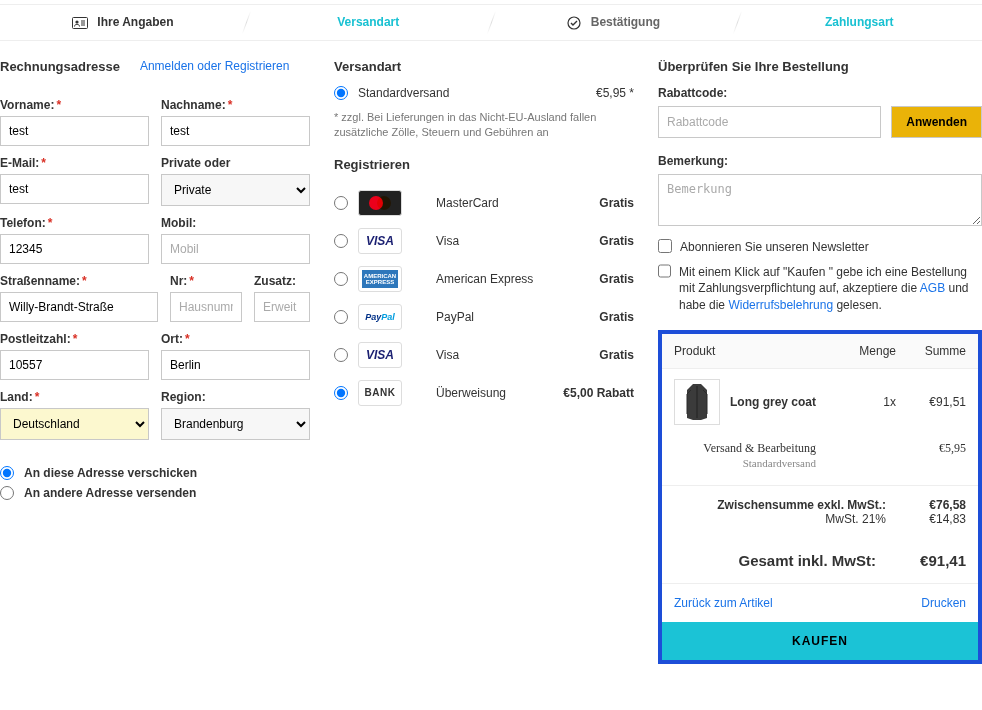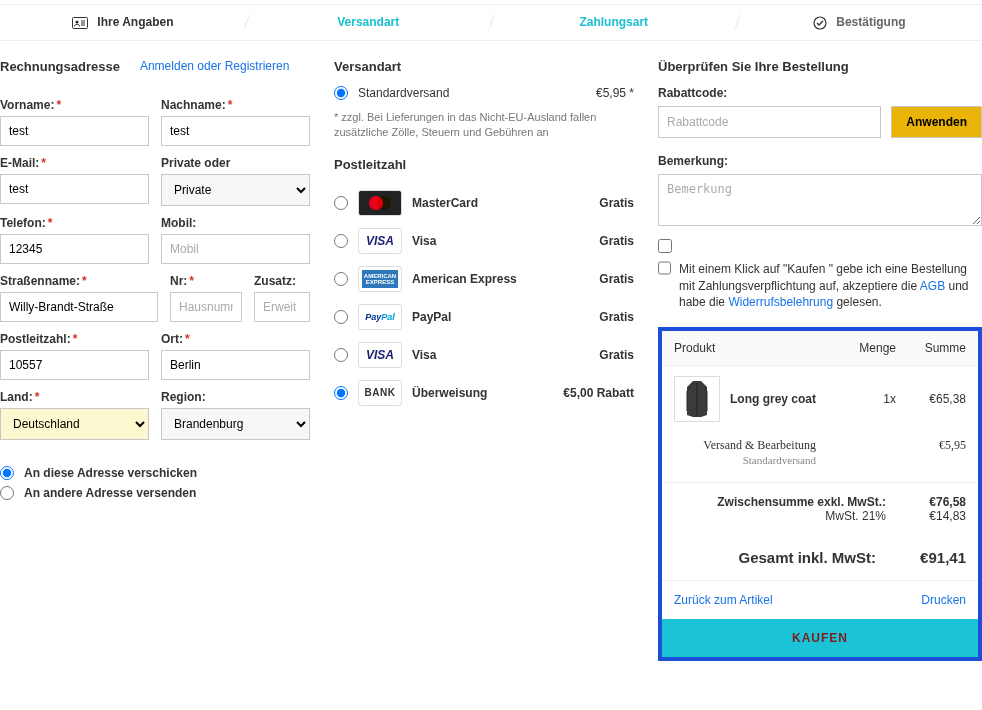--- a/index.html
+++ b/index.html
@@ -24,21 +24,21 @@
   .req { color:#d93025; margin-left:2px; }
   input[type=text], select, textarea { border:1px solid #c8c8c8; padding:7px 8px; font-size:12px; background:#fff; width:100%; }
   input::placeholder, textarea::placeholder { color:#aaa; }
   select { background:#f7f7f7; }
   select.highlight { background:#fcf8cf; }
   .ship-option { display:flex; align-items:center; gap:10px; margin:4px 0 10px; }
   .ship-price { margin-left:auto; font-size:12px; }
   .note { color:#777; font-size:11px; line-height:1.4; margin-bottom:16px; }
   .pay-row { display:flex; align-items:center; gap:10px; padding:6px 0; }
   .pay-logo { width:44px; height:26px; border:1px solid #ddd; border-radius:3px; display:flex; align-items:center; justify-content:center; font-size:9px; font-weight:bold; background:#fff; }
-  .pay-label { flex:1; font-weight:bold; }
+  .pay-label { flex:1; font-weight:normal;margin-left:24px; }
   .pay-price { font-weight:bold; }
   .review label { font-weight:bold; display:block; margin-bottom:6px; }
   .review-row { display:flex; gap:10px; margin-bottom:16px; }
   .btn { border:1px solid #c8c8c8; background:#eab308; padding:8px 14px; font-weight:bold; cursor:pointer; font-size:12px; }
   textarea { height:52px; resize:both; }
   .chk-row { display:flex; gap:8px; align-items:flex-start; margin-bottom:8px; line-height:1.4; }
   .order-box { border:4px solid #1d4ed8; margin-top:16px; }
   .order-head { display:flex; padding:10px 12px; background:#fafafa; border-bottom:1px solid #eee; font-size:12px; }
   .oh-prod { flex:1; font-weight:normal; }
   .oh-qty { width:60px; text-align:right; }
@@ -53,21 +53,21 @@
   .order-sub .subline .lab { flex:1; text-align:right; padding-right:80px;}
   .order-sub .subline .lab .small { color:#888; font-size:11px; font-weight:normal; }
   .totals { border-top:1px solid #eee; padding:12px; }
   .tline { display:flex; }
   .tline .tlab { flex:1; text-align:right; }
   .tline .tval { width:80px; text-align:right; }
   .grand { padding:14px 12px; font-weight:bold; font-size:15px; display:flex; }
   .grand .g1 { flex:1; text-align:right; }
   .grand .g2 { width:90px; text-align:right; }
   .order-links { display:flex; justify-content:space-between; padding:12px; border-top:1px solid #eee; }
-  .buy { margin:0; background:#1bc3d6; color:#7f1d1d; text-align:center; padding:12px; font-weight:bold; letter-spacing:1px; cursor:pointer; }
+  .buy { margin:0; background:#1bc3d6; color:#000000; text-align:center; padding:12px; font-weight:bold; letter-spacing:1px; cursor:pointer; }
   .radio-row { display:flex; align-items:center; gap:10px; margin:6px 0; }
   .addr-label { font-weight:bold; }
   .mc1{width:14px;height:14px;border-radius:50%;background:#eb001b;}
   .mc2{width:14px;height:14px;border-radius:50%;background:#f79e1b;margin-left:-6px; mix-blend-mode:multiply;}
   .visa { color:#1a1f71; font-style:italic; font-size:12px; }
   .amex-logo { background:#2e77bb; color:#fff; font-size:6px; line-height:1; padding:3px 2px; text-align:center; }
   .paypal-logo span:first-child{color:#003087;} .paypal-logo span:last-child{color:#009cde;}
   .bank-logo { font-size:10px; font-weight:bold; letter-spacing:0.5px; }
   input[type=radio],input[type=checkbox]{ width:14px; height:14px; }
   .coat-svg { width:34px; height:40px; }
@@ -81,28 +81,28 @@
         <rect x="0.5" y="1.5" width="15" height="11" rx="1" fill="none" stroke="#333"></rect>
         <circle cx="5" cy="6" r="1.6" fill="#333"></circle>
         <path d="M2.5 10.5c0-1.4 1.1-2.2 2.5-2.2s2.5.8 2.5 2.2" fill="none" stroke="#333"></path>
         <line x1="9" y1="5" x2="13" y2="5" stroke="#333"></line>
         <line x1="9" y1="7" x2="13" y2="7" stroke="#333"></line>
         <line x1="9" y1="9" x2="13" y2="9" stroke="#333"></line>
       </svg>
     <span>Ihre Angaben</span>
   </div>
   <div class="step active"><span>Versandart</span></div>
-  <div class="step active"><span>Zahlungsart</span></div>
   <div class="step">
     <svg width="14" height="14" viewBox="0 0 14 14">
         <circle cx="7" cy="7" r="6" fill="none" stroke="#333" stroke-width="1.2"></circle>
         <path d="M4 7l2 2 4-4" fill="none" stroke="#333" stroke-width="1.4"></path>
       </svg>
     <span>Bestätigung</span>
   </div>
+  <div class="step active"><span>Zahlungsart</span></div>
 </div>
 
 <div class="cols">
 
   <div class="col1">
     <div class="section-head">
       <h4>Rechnungsadresse</h4>
       <a class="link">Anmelden oder Registrieren</a>
     </div>
 
@@ -189,21 +189,21 @@
 
   <div class="col2">
     <h4>Versandart</h4>
     <div class="ship-option">
       <input type="radio" checked="" style="">
       <span style="font-weight:normal">Standardversand</span>
       <span class="ship-price">€5,95 *</span>
     </div>
     <div class="note">* zzgl. Bei Lieferungen in das Nicht-EU-Ausland fallen zusätzliche Zölle, Steuern und Gebühren an</div>
 
-    <h4>Postleitzahl</h4>
+    <h4>Registrieren</h4>
 
     <div class="pay-row">
       <input type="radio" name="pay" style="">
       <div class="pay-logo" style="background:#222">
           <div class="mc1"></div>
           <div class="mc2"></div>
         </div>
       <span class="pay-label">MasterCard</span>
       <span class="pay-price">Gratis</span>
     </div>
@@ -252,20 +252,21 @@
       <input type="text" style="flex: 1 1 0%;" placeholder="Rabattcode">
       <button class="btn">Anwenden</button>
     </div>
 
     <label>Bemerkung:</label>
     <textarea placeholder="Bemerkung" style=""></textarea>
     <div style="height:10px"></div>
 
     <div class="chk-row">
       <input type="checkbox" style="">
+      <span>Abonnieren Sie unseren Newsletter</span>
     </div>
     <div class="chk-row">
       <input type="checkbox" style="">
       <span>
         <span>Mit einem Klick auf "Kaufen " gebe ich eine Bestellung mit Zahlungsverpflichtung auf, akzeptiere die </span><a class="link">AGB</a><span> und habe die </span><a class="link">Widerrufsbelehrung</a><span> gelesen.</span>
       </span>
     </div>
 
     <div class="order-box">
       <div class="order-head">
@@ -277,21 +278,21 @@
         <div class="thumb">
           <svg class="coat-svg" viewBox="0 0 34 40">
               <path d="M13 2h8l6 6v28l-6 2h-8l-6-2V8z" fill="#3b3b3b"></path>
               <path d="M17 4v32" stroke="#222" stroke-width="1"></path>
               <path d="M11 8l-4 4v20" fill="none" stroke="#2a2a2a"></path>
               <path d="M23 8l4 4v20" fill="none" stroke="#2a2a2a"></path>
             </svg>
         </div>
         <span class="name">Long grey coat</span>
         <span class="qty">1x</span>
-        <span class="sum">€65,38</span>
+        <span class="sum">€91,51</span>
       </div>
       <div class="order-sub">
         <div class="subline">
           <div class="lab">
             <span>Versand &amp; Bearbeitung</span><br><span class="small">Standardversand</span>
           </div>
           <div style="width:70px;text-align:right">€5,95</div>
         </div>
       </div>
       <div class="totals">

